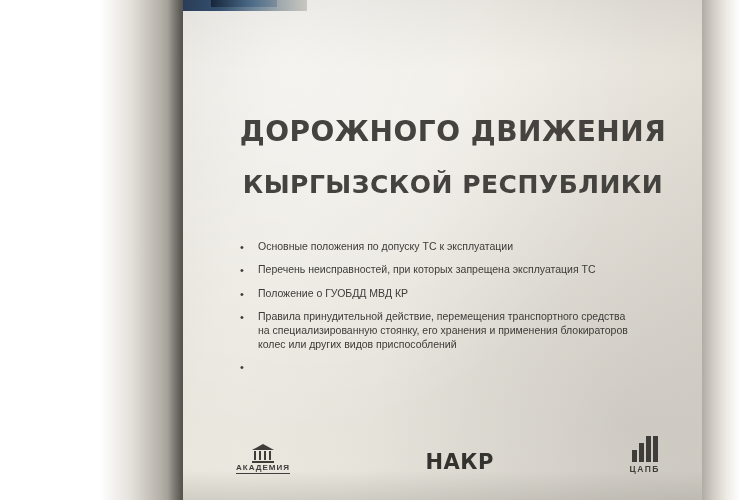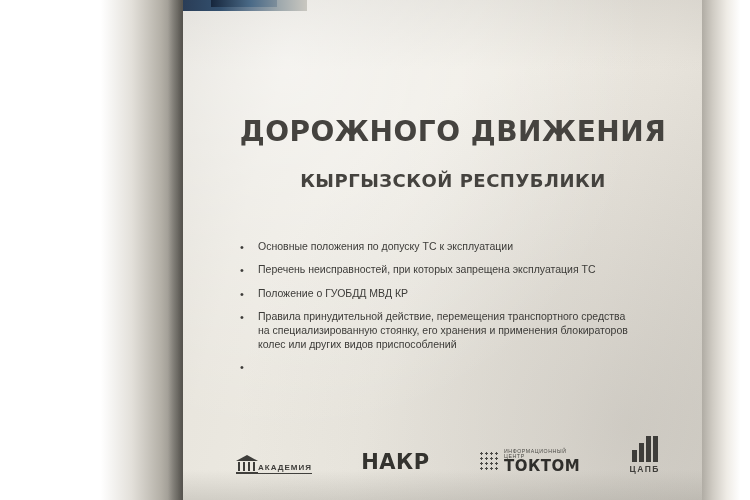--- a/index.html
+++ b/index.html
@@ -116,21 +116,21 @@
     color: #45433f;
   }
   .title-sub2 {
     position: absolute;
     left: 50px;
     top: 172px;
     width: 440px;
     text-align: center;
     font-family: "DejaVu Sans", sans-serif;
     font-weight: 700;
-    font-size: 18px;
+    font-size: 25px;
     line-height: 1;
     letter-spacing: 0.5px;
     color: #45433f;
   }
 
   .bullets {
     position: absolute;
     left: 55px;
     top: 240px;
     width: 400px;
@@ -175,22 +175,22 @@
     padding: 0 8px;
     box-sizing: border-box;
   }
   .logo {
     display: flex;
     flex-direction: column;
     align-items: center;
     color: #3e3d3a;
   }
   .logo-akademi {
-    flex-direction: row;
-    align-items: flex-end;
+    flex-direction: column;
+    align-items: center;
     gap: 0;
   }
   .akad-glyph {
     width: 22px; height: 20px;
     position: relative;
   }
   .akad-glyph .roof {
     position: absolute; left: 0; top: 1px;
     width: 0; height: 0;
     border-left: 11px solid transparent;
@@ -342,28 +342,20 @@
         <span class="akad-glyph">
           <span class="roof"></span>
             <span class="cols"></span>
             <span class="base"></span>
         </span>
         <span class="akad-text">АКАДЕМИЯ</span>
       </div>
 
       <div class="logo logo-nakr">НАКР</div>
 
-      <div class="logo logo-toktom">
-        <span class="tok-dots"></span>
-        <span class="tok-words">
-          <span class="tok-small">ИНФОРМАЦИОННЫЙ</span>
-          <span class="tok-small">ЦЕНТР</span>
-          <span class="tok-big">ТОКТОМ</span>
-        </span>
-      </div>
 
       <div class="logo logo-capb">
         <span class="capb-bars">
           <i></i>
             <i></i>
             <i></i>
             <i></i>
         </span>
         <span class="capb-text">ЦАПБ</span>
       </div>

